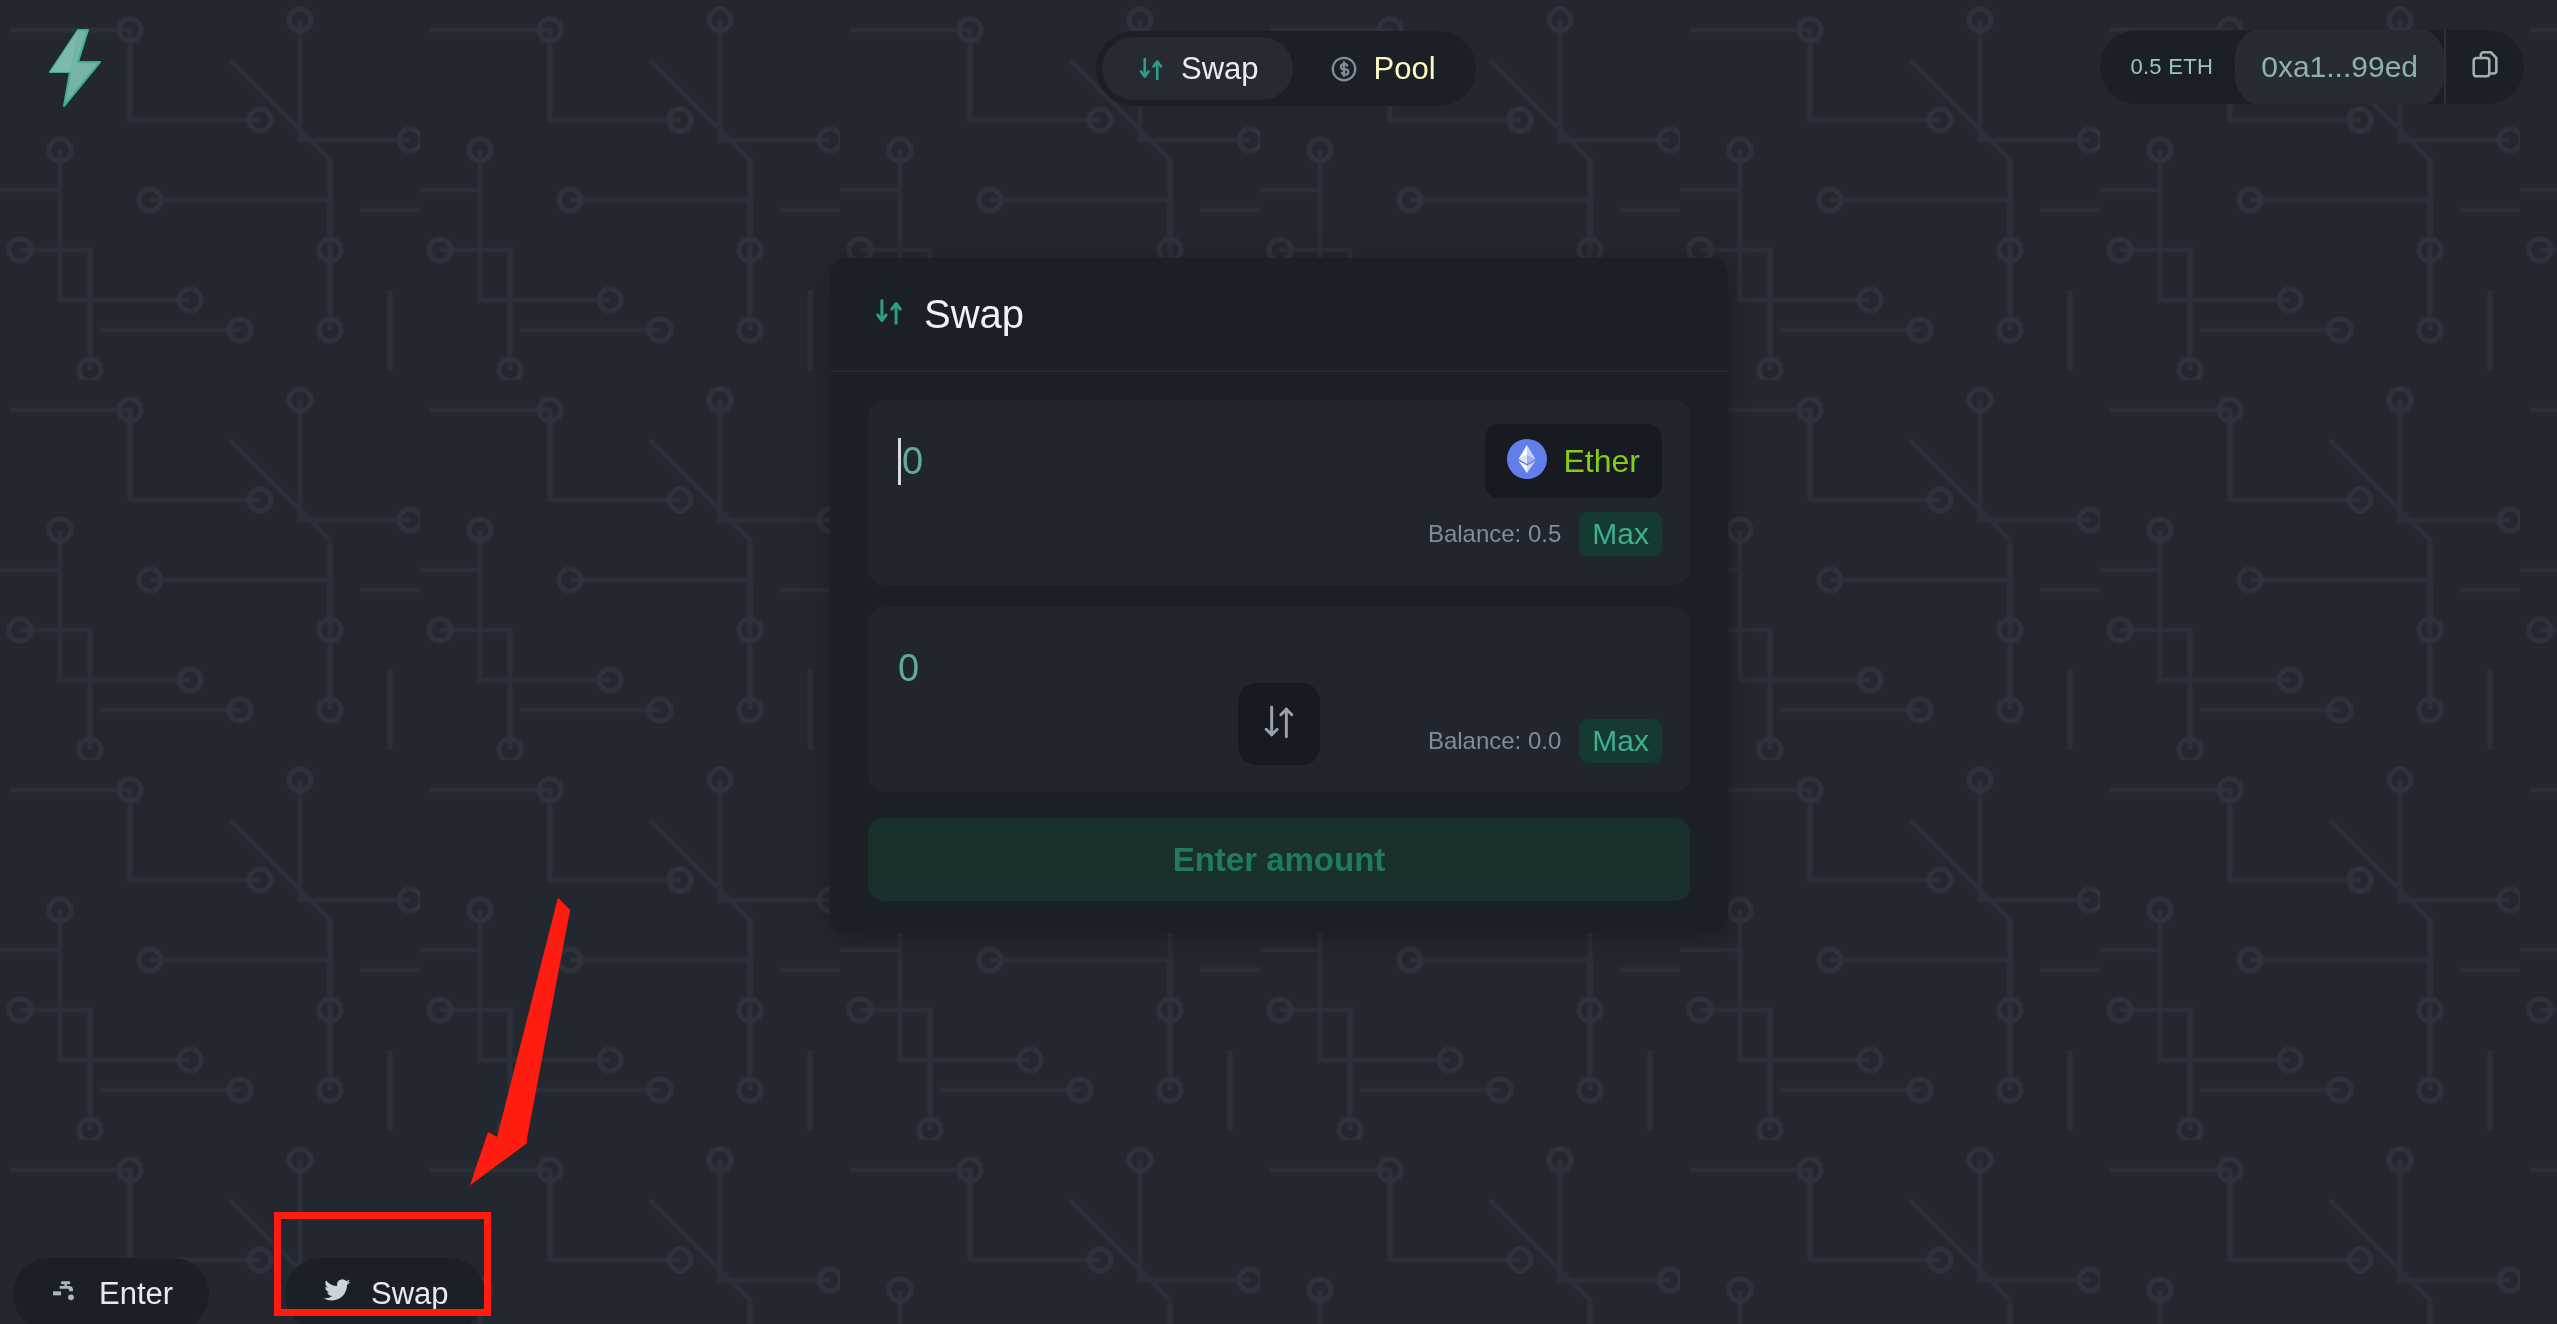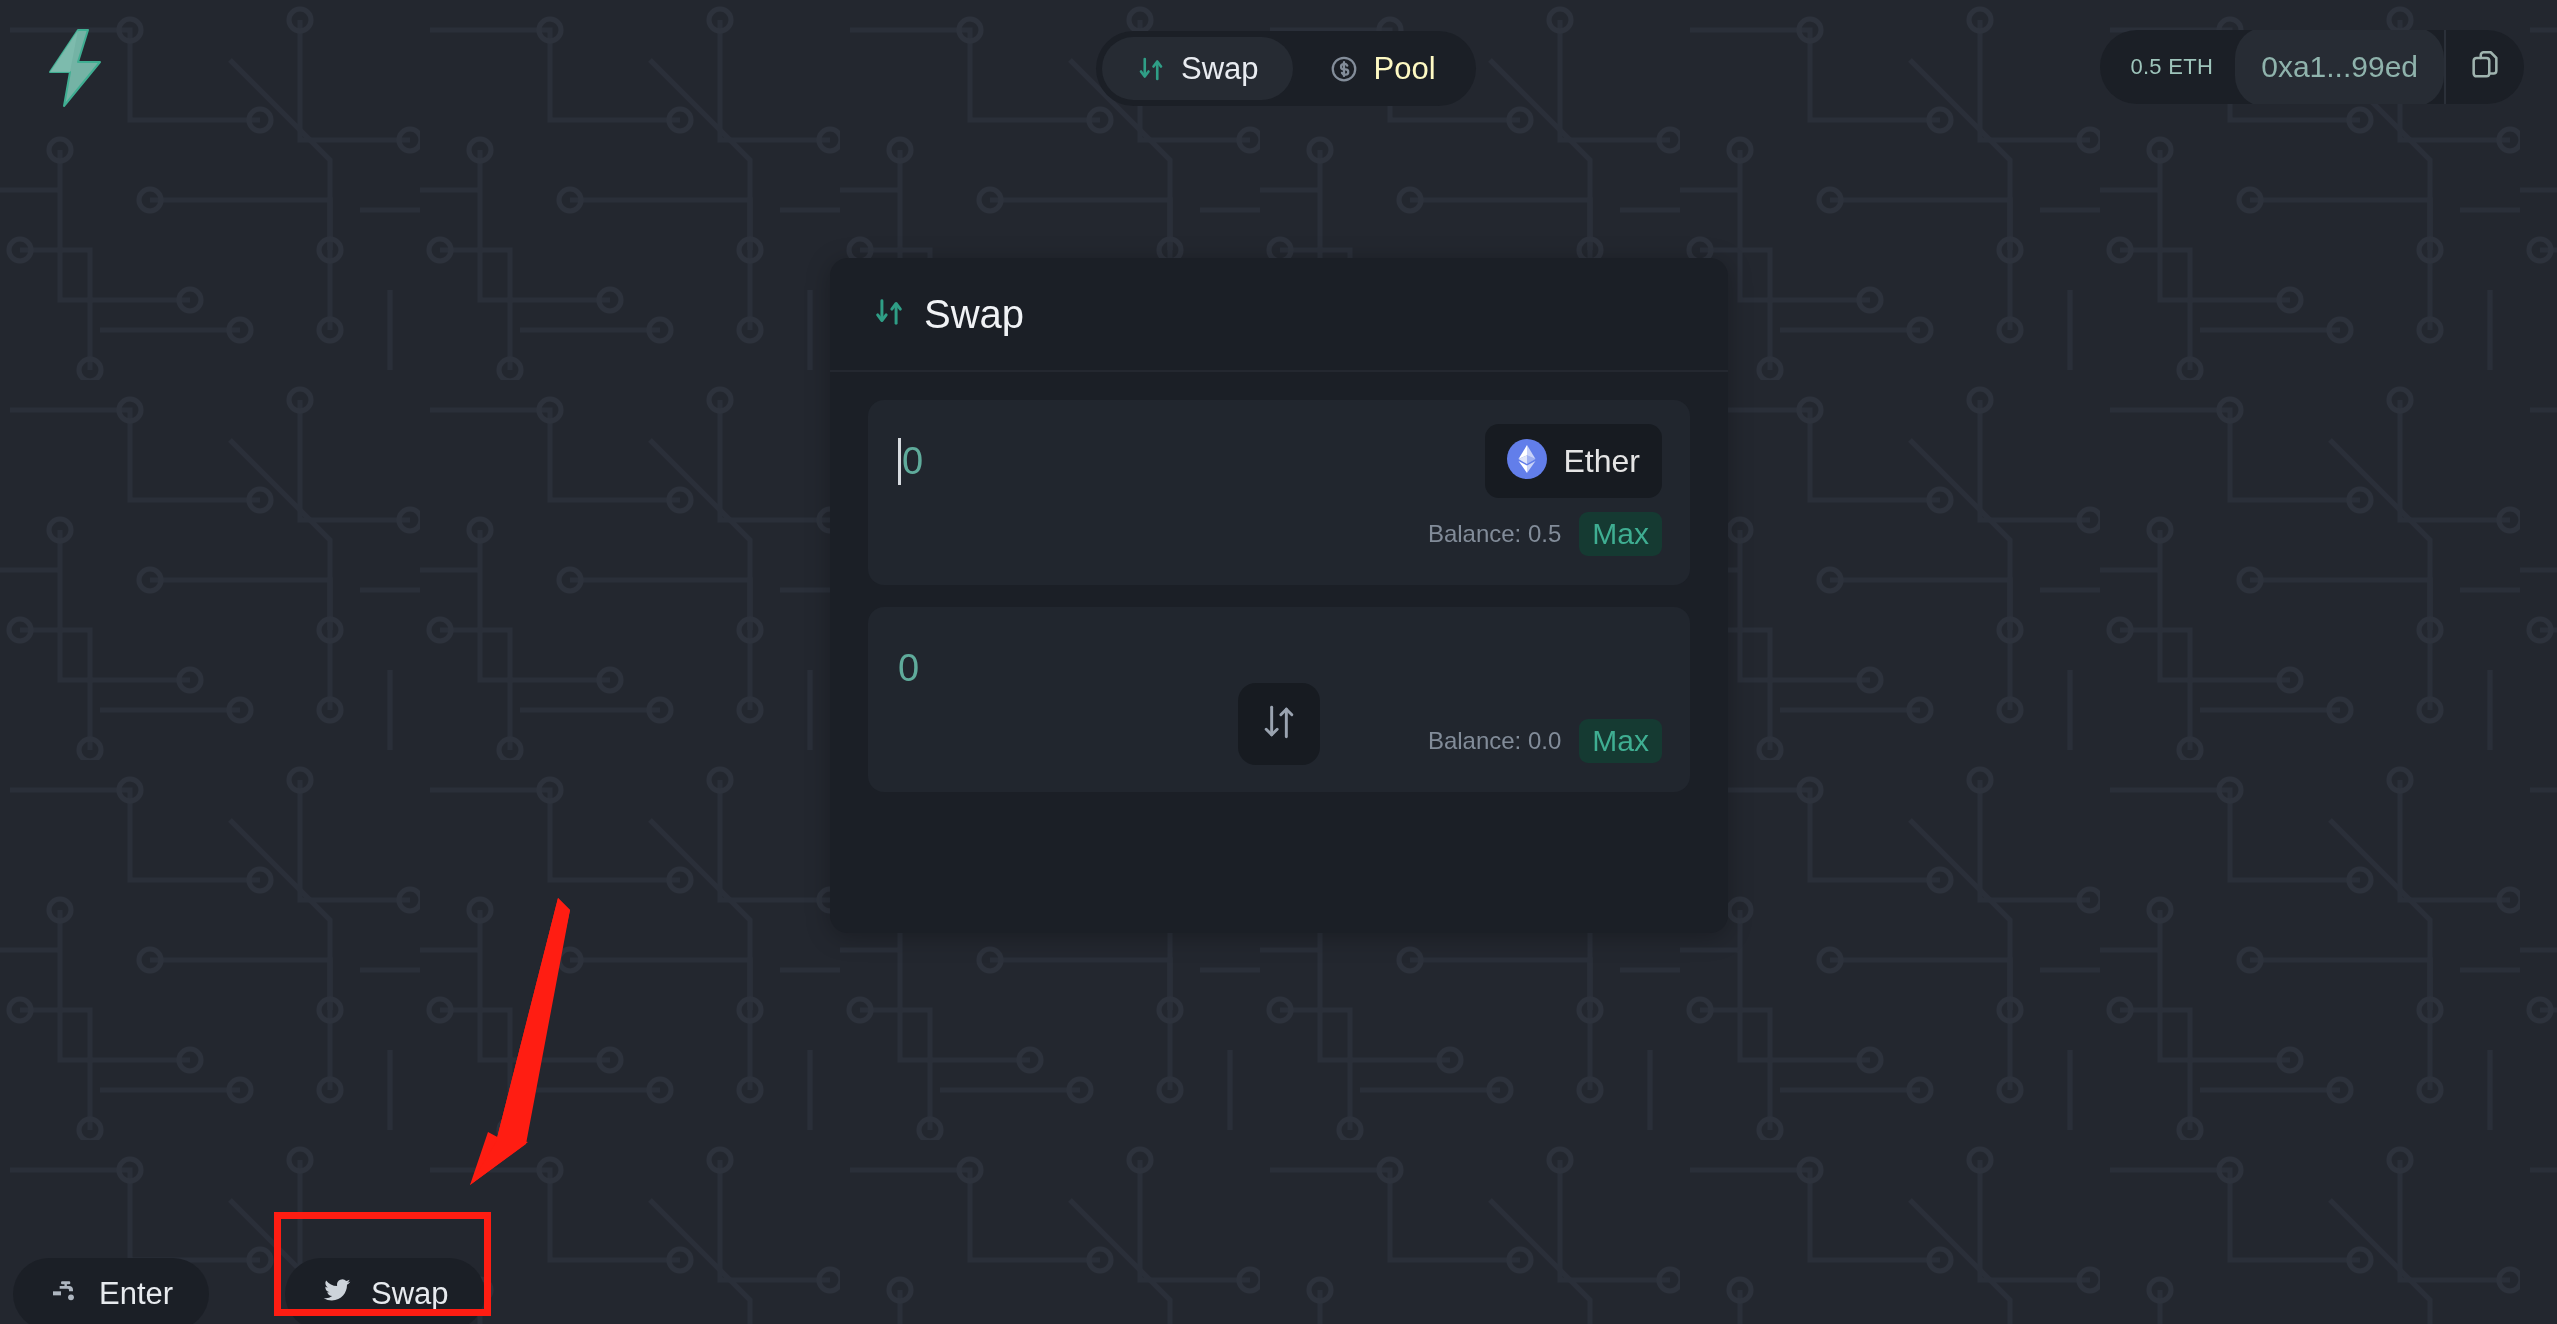--- a/index.html
+++ b/index.html
@@ -188,21 +188,21 @@
     border-radius: 14px;
     height: 74px;
     display: flex;
     align-items: center;
     gap: 17px;
     padding: 0 22px;
     cursor: pointer;
   }
   .token-name {
     font-size: 32px;
-    color: #e5e5e5;
+    color: #84cc16;
   }
 
   .balance-row {
     display: flex;
     align-items: center;
     justify-content: flex-end;
     gap: 18px;
     margin-top: 14px;
   }
   .balance-text {
@@ -436,20 +436,21 @@
           <span>0</span>
         </div>
       </div>
       <div class="balance-row">
         <span class="balance-text">Balance: 0.0</span>
         <span class="max-badge">Max</span>
       </div>
     </div>
   </div>
 
+  <button id="submit-btn">Enter amount</button>
 </div>
 
 <div class="bottom-btn" id="faucet-btn">
   <span>
     <svg width="32" height="32" viewBox="0 0 24 24" fill="#aeb6c0">
       <path d="M3 13 h6 v3 H3 z"></path>
       <path d="M8 9 h7 a3 3 0 0 1 3 3 v1 h-3 v-1 a1 1 0 0 0 -1 -1 H8 z"></path>
       <rect x="9" y="5.5" width="7" height="2.2" rx="1"></rect>
       <rect x="11.6" y="7.5" width="1.8" height="2"></rect>
       <circle cx="16.5" cy="17.5" r="2.2"></circle>

